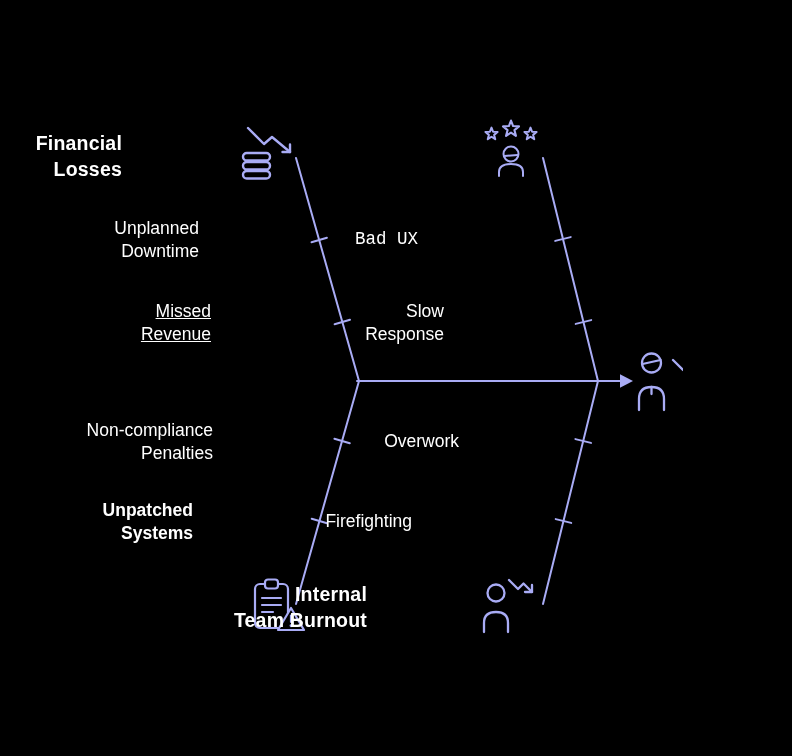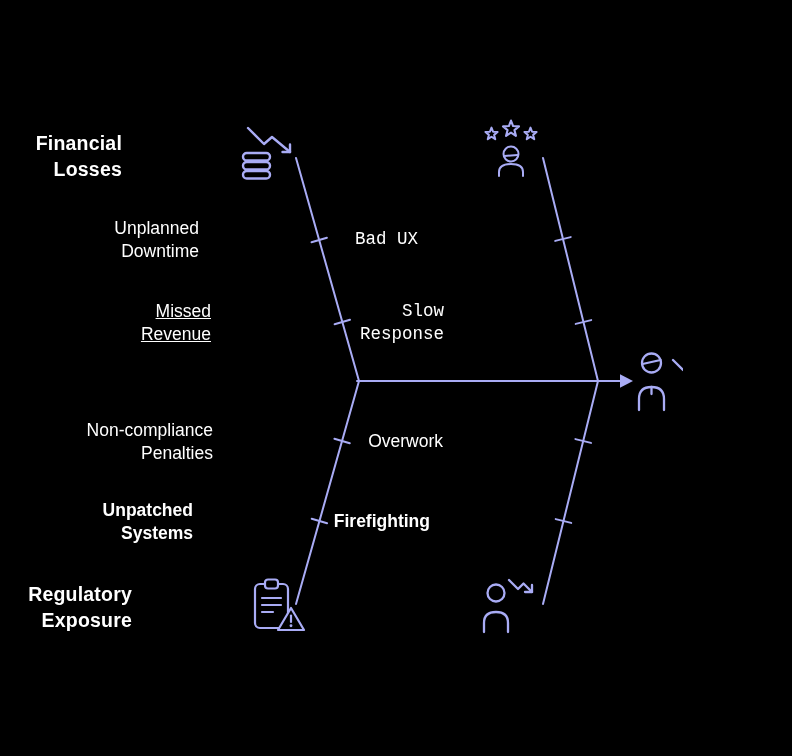--- a/index.html
+++ b/index.html
@@ -35,23 +35,23 @@
   #lbl-financial{top:130px;right:561px;}
   #lbl-customer{top:130px;right:324px;}
   #lbl-regulatory{top:581px;right:551px;}
   #lbl-burnout{top:581px;right:316px;}
   
   #c-unplanned{top:217px;right:484px;}
   #c-missed{top:300px;right:472px;text-decoration:underline;}
   #c-noncompliance{top:419px;right:470px;margin-left:39px;}
   #c-unpatched{top:499px;right:490px;font-weight:bold;}
   #c-badux{top:228px;right:265px;font-family:Liberation Mono, monospace;}
-  #c-slow{top:300px;right:239px;font-family:Liberation Mono, monospace;}
-  #c-overwork{top:430px;right:240px;margin-left:24px;}
-  #c-firefighting{top:510px;right:253px;font-weight:bold;}
+  #c-slow{top:300px;right:239px;}
+  #c-overwork{top:430px;right:224px;margin-left:24px;}
+  #c-firefighting{top:510px;right:271px;}
   
   #ic-coins{left:240px;top:124px;}
   #ic-stars{left:482px;top:116px;}
   #ic-clipboard{left:248px;top:576px;}
   #ic-burnout{left:480px;top:574px;}
   #ic-effect{left:636px;top:348px;}
 </style>
 </head>
 <body>
 
@@ -125,22 +125,22 @@
       <path d="M 6.5 16 L 24.5 12"></path>
       <path d="M 3 62 L 3 51 Q 3 39 15.5 39 Q 28 39 28 51 L 28 62"></path>
       <path d="M 15.5 39 L 15.5 46"></path>
       <path d="M 37 12 L 47 22 L 52.5 16.5 L 62 26"></path>
       <path d="M 62 26 L 55 26 M 62 26 L 62 19"></path>
     </g>
   </svg>
 
   <div id="lbl-financial" class="label">Financial
 Losses</div>
-  <div id="lbl-regulatory" class="label">Regulatory
-Exposure</div>
+  <div id="lbl-burnout" class="label">Internal
+Team Burnout</div>
 
   <div id="c-unplanned" class="cause">Unplanned
 Downtime</div>
   <div id="c-missed" class="cause">Missed
 Revenue</div>
   <div id="c-badux" class="cause">Bad UX</div>
   <div id="c-slow" class="cause">Slow
 Response</div>
   <div id="c-noncompliance" class="cause">Non-compliance
 Penalties</div>

